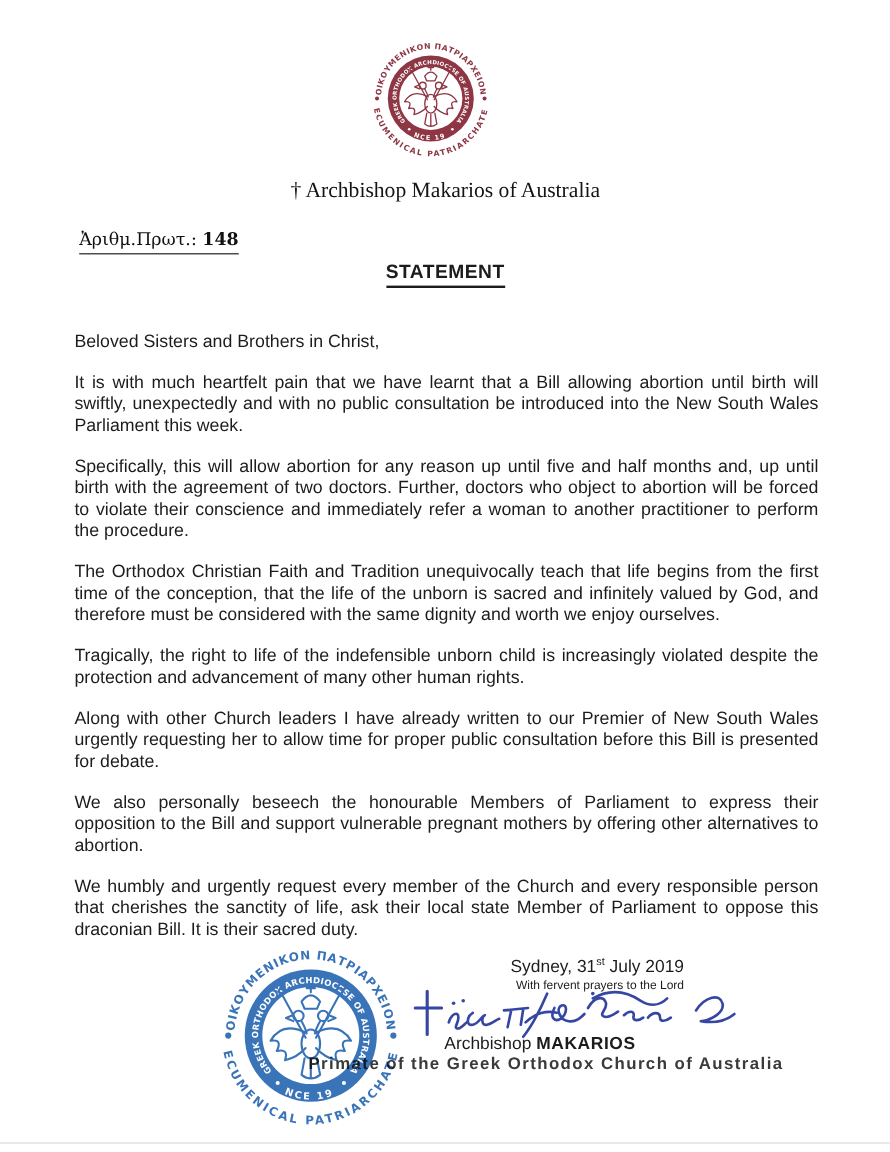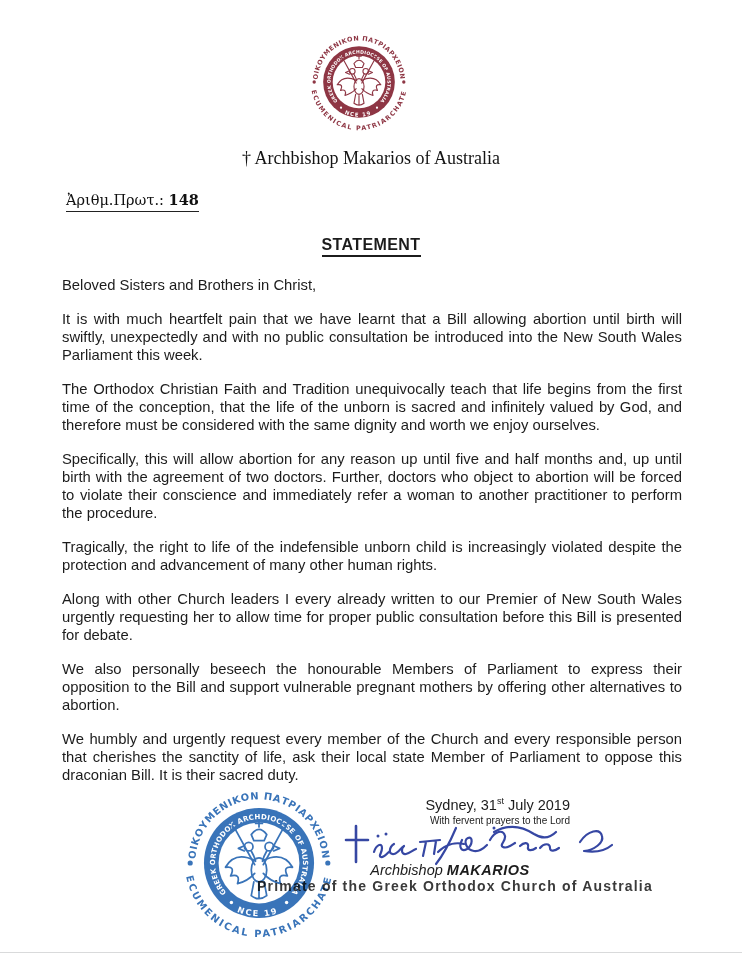--- a/index.html
+++ b/index.html
@@ -24,21 +24,21 @@
     font-family:"Liberation Serif", serif; font-size:18px; color:#141414;
   }
 
   .ref-line {
     position:absolute; left:66px; top:191px;
     font-family:"DejaVu Serif", serif; font-size:14.5px; color:#111;
     border-bottom:1.4px solid #222; padding-bottom:3px;
   }
   .ref-line .ref-number { font-weight:bold; }
 
-  .title-wrap { position:absolute; top:236px; left:0; width:100%; text-align:center;text-decoration:underline; }
+  .title-wrap { position:absolute; top:219px; left:0; width:100%; text-align:center;text-decoration:underline; }
   .title {
     display:inline-block; font-size:16px; font-weight:bold; letter-spacing:0.4px;
     border-bottom:2px solid #1c1c1c; padding-bottom:1px;
   }
 
   .body-text { position:absolute; left:62px; top:260px; width:620px; }
   .body-text p {
     margin:16px 0 16px 0; font-size:14.8px; line-height:18px;
     text-align:justify; color:var(--text,#1c1c1c);
   }
@@ -46,21 +46,21 @@
 
   .closing-head { position:absolute; left:330px; top:796px; width:240px; text-align:right; }
   .date-line    { font-size:14.5px; margin:0 0 2px 0; }
   .date-line sup{ font-size:9px; }
   .valediction  { font-size:10px; margin:0; }
 
   .signature-svg { position:absolute; left:344px; top:818px; width:292px; height:62px; }
   .signature-svg path { stroke:var(--ink-blue,#3647a3); fill:none; stroke-linecap:round; stroke-linejoin:round; }
   .signature-svg circle { fill:var(--ink-blue,#3647a3); }
 
-  .signer-name { position:absolute; left:330px; top:862px; width:240px; text-align:center; font-size:14.5px;font-style:italic; }
+  .signer-name { position:absolute; left:330px; top:862px; width:240px; text-align:center; font-size:14.5px; }
   .signer-name .bold-name { font-weight:bold; letter-spacing:0.5px; }
   .signer-title {
     position:absolute; left:235px; top:878px; width:440px; text-align:center;
     font-size:14px; font-weight:bold; letter-spacing:1.2px; color:#3a3a3a;
   }
 
   .page-edge-line { position:absolute; left:0; top:952px; width:100%; height:1px; background:#d9dadb; }
 </style>
 </head>
 <body>
@@ -115,24 +115,24 @@
     <span class="ref-number">148</span>
   </div>
 
   <div class="title-wrap">
     <span class="title">STATEMENT</span>
   </div>
 
   <div class="body-text">
     <p>Beloved Sisters and Brothers in Christ,</p>
     <p>It is with much heartfelt pain that we have learnt that a Bill allowing abortion until birth will swiftly, unexpectedly and with no public consultation be introduced into the New South Wales Parliament this week.</p>
+    <p>Specifically, this will allow abortion for any reason up until five and half months and, up until birth with the agreement of two doctors. Further, doctors who object to abortion will be forced to violate their conscience and immediately refer a woman to another practitioner to perform the procedure.</p>
     <p>The Orthodox Christian Faith and Tradition unequivocally teach that life begins from the first time of the conception, that the life of the unborn is sacred and infinitely valued by God, and therefore must be considered with the same dignity and worth we enjoy ourselves.</p>
-    <p>Specifically, this will allow abortion for any reason up until five and half months and, up until birth with the agreement of two doctors. Further, doctors who object to abortion will be forced to violate their conscience and immediately refer a woman to another practitioner to perform the procedure.</p>
     <p>Tragically, the right to life of the indefensible unborn child is increasingly violated despite the protection and advancement of many other human rights.</p>
-    <p>Along with other Church leaders I every already written to our Premier of New South Wales urgently requesting her to allow time for proper public consultation before this Bill is presented for debate.</p>
+    <p>Along with other Church leaders I have already written to our Premier of New South Wales urgently requesting her to allow time for proper public consultation before this Bill is presented for debate.</p>
     <p>We also personally beseech the honourable Members of Parliament to express their opposition to the Bill and support vulnerable pregnant mothers by offering other alternatives to abortion.</p>
     <p>We humbly and urgently request every member of the Church and every responsible person that cherishes the sanctity of life, ask their local state Member of Parliament to oppose this draconian Bill. It is their sacred duty.</p>
   </div>
 
   <div class="closing-head">
     <p class="date-line"><span>Sydney, 31</span><sup>st</sup><span> July 2019</span></p>
     <p class="valediction">With fervent prayers to the Lord</p>
   </div>
 
   <svg class="signature-svg" viewBox="0 0 292 62">

